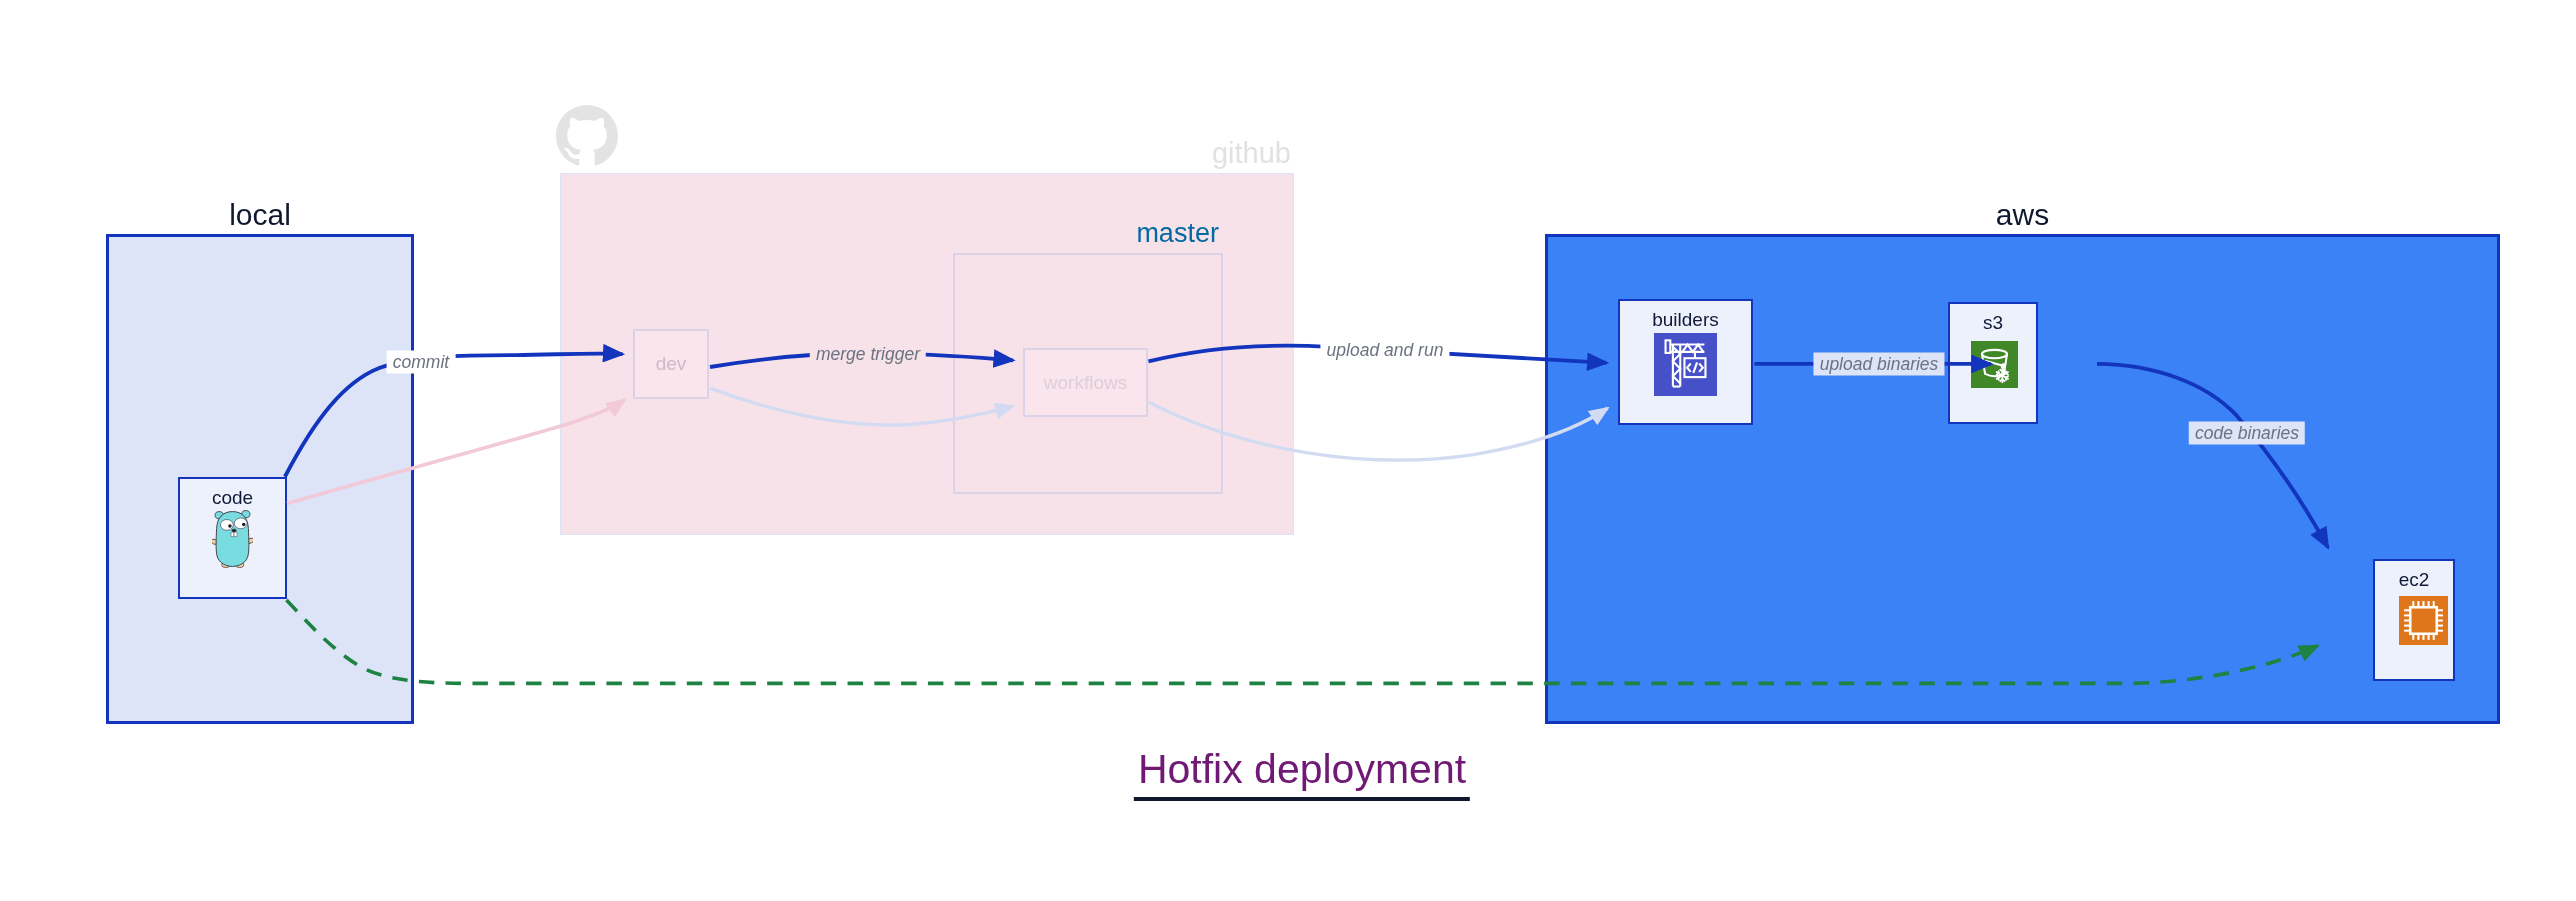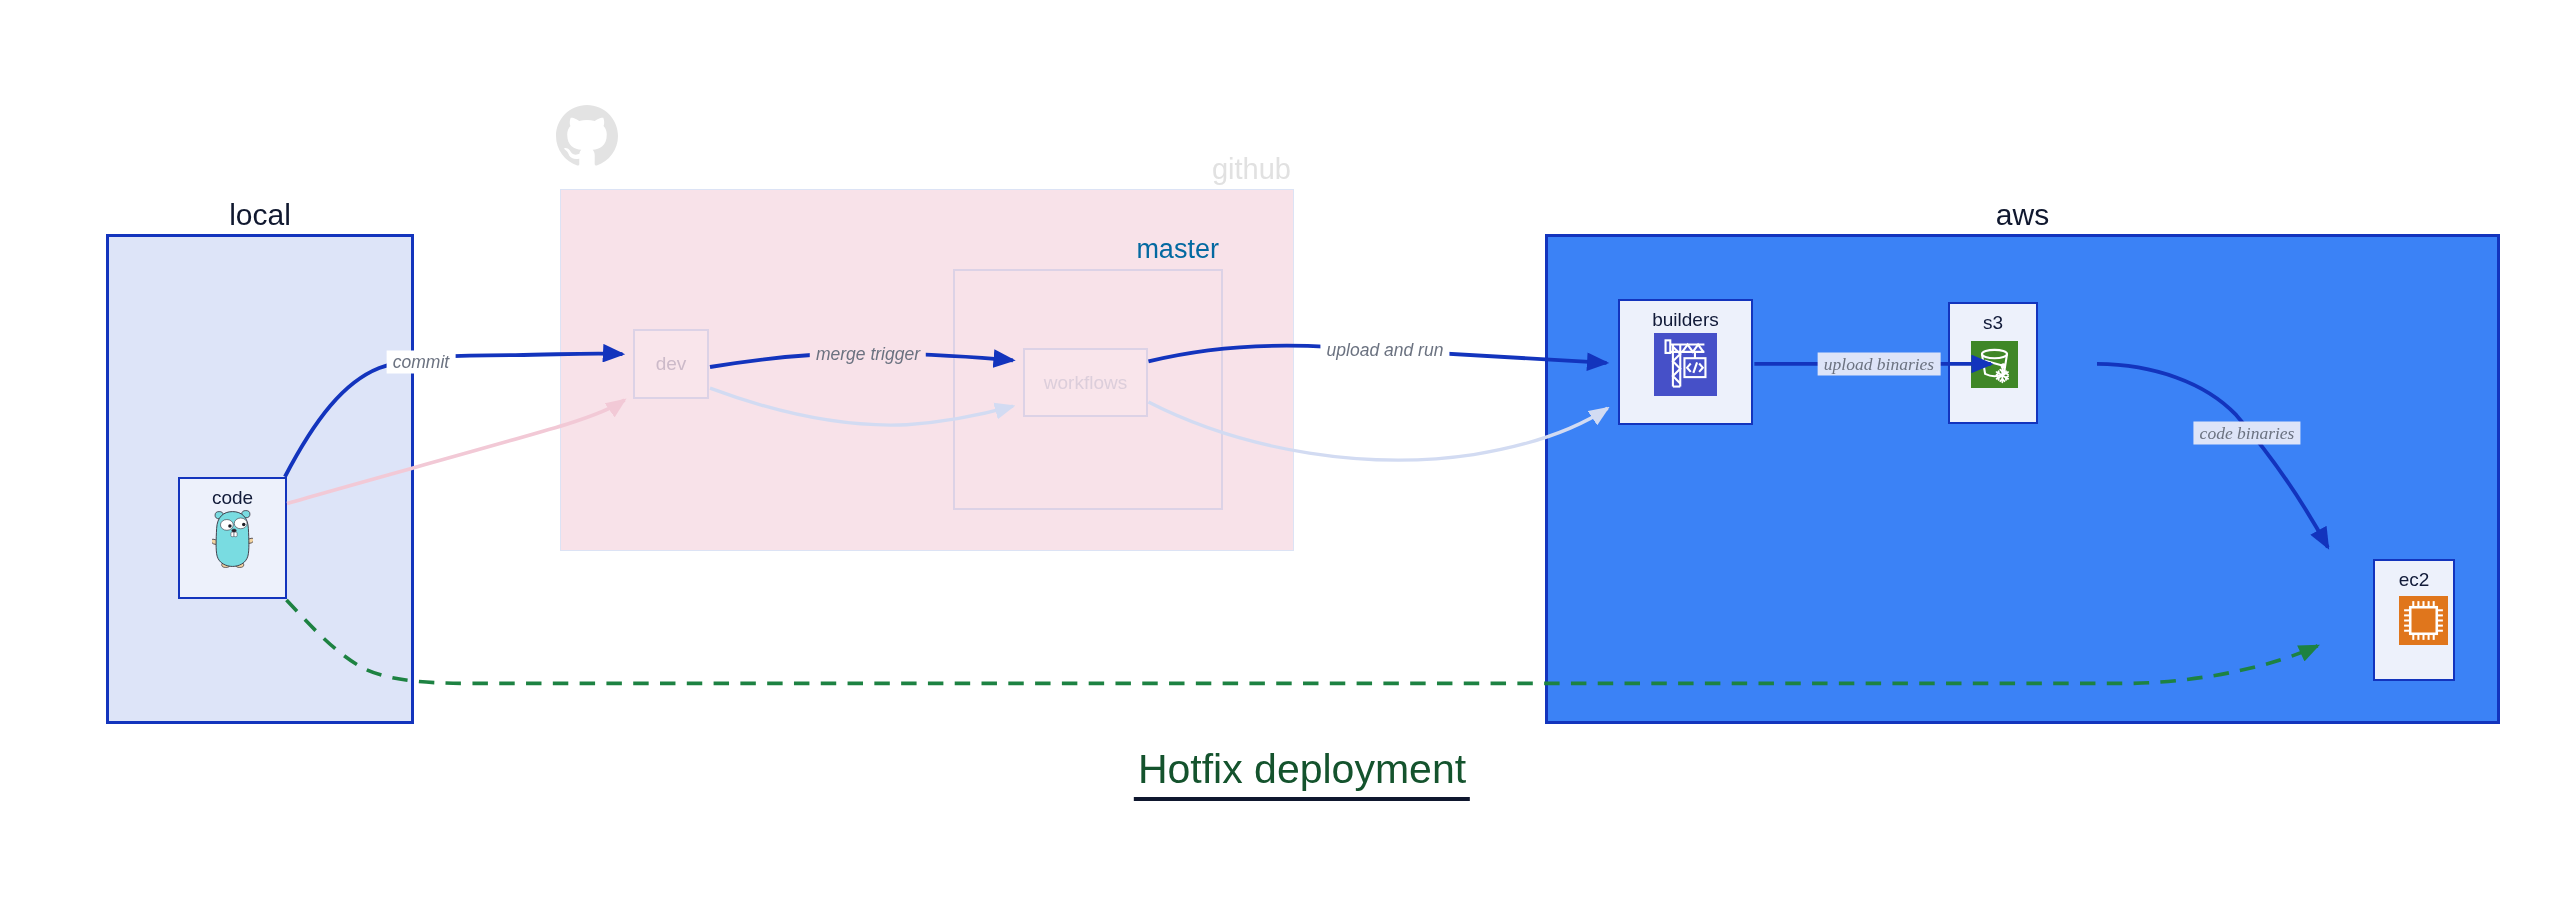--- a/index.html
+++ b/index.html
@@ -8,21 +8,21 @@
 
   
   .box{position:absolute;box-sizing:border-box;}
   .box-label{position:absolute;bottom:100%;left:0;right:0;text-align:center;
     margin-bottom:5.2px;font-size:30px;color:#10182f;white-space:nowrap;}
   .container-local{left:106px;top:234px;width:308px;height:490px;
     background:#dde4f8;border:3.1px solid #1334bd;}
   .container-aws{left:1545px;top:234px;width:955px;height:490px;
     background:#3b82f6;border:3.1px solid #1334bd;}
   .container-github{left:560px;top:173px;width:734px;height:362px;
-    background:#f8e2e9;border:1.5px solid #dce3f5;margin-top:16px;}
+    background:#f8e2e9;border:1.5px solid #dce3f5;}
   .container-github .box-label{text-align:right;color:#e1e1e1;font-size:29px;margin-bottom:4.1px;padding-right:2.1px;}
   .container-master{left:392px;top:79px;width:270px;height:241px;
     background:transparent;border:2.1px solid #dcd2e6;}
   .container-master .box-label{color:#0369a1;font-size:27px;margin-bottom:6.2px;}
 
   
   .node{position:absolute;box-sizing:border-box;background:#edf1fb;border:2.6px solid #1334bd;}
   .node-label{position:absolute;top:8.2px;left:0;right:0;text-align:center;
     font-weight:400;font-size:19px;color:#111a38;white-space:nowrap;}
   .node-faded{background:#f9e5eb;border:2.1px solid #dcd2e6;}
@@ -37,25 +37,25 @@
   .node-s3{left:1948px;top:302px;width:90px;height:122px;}
   .node-ec2{left:2329px;top:559px;width:82px;height:122px;margin-left:44px;}
   .icon{position:absolute;}
 
   
   .edges{position:absolute;left:0;top:0;width:2604px;height:902px;pointer-events:none;}
   .edge-label{position:absolute;transform:translate(-50%,-50%);font-style:italic;
     font-size:17.5px;color:#6b7280;white-space:nowrap;padding:1px 6.2px;}
   .bg-white{background:#ffffff;}
   .bg-pink{background:#f8e2e9;}
-  .bg-aws{background:#dde4f8;font-family:Liberation Serif, serif;}
+  .bg-aws{background:#dde4f8;}
 
   
   .diagram-title{position:absolute;left:1302px;top:746px;transform:translateX(-50%);
-    font-size:41px;color:#14532d;border-bottom:4.6px solid #0f172e;padding:0 4.1px 4.1px;
+    font-size:41px;color:#701a75;border-bottom:4.6px solid #0f172e;padding:0 4.1px 4.1px;
     white-space:nowrap;}
   .octocat{position:absolute;left:556px;top:105px;}
 </style>
 </head>
 <body>
 
 <div class="canvas">
 
   <div class="box container-local">
     <div class="box-label">local</div>

